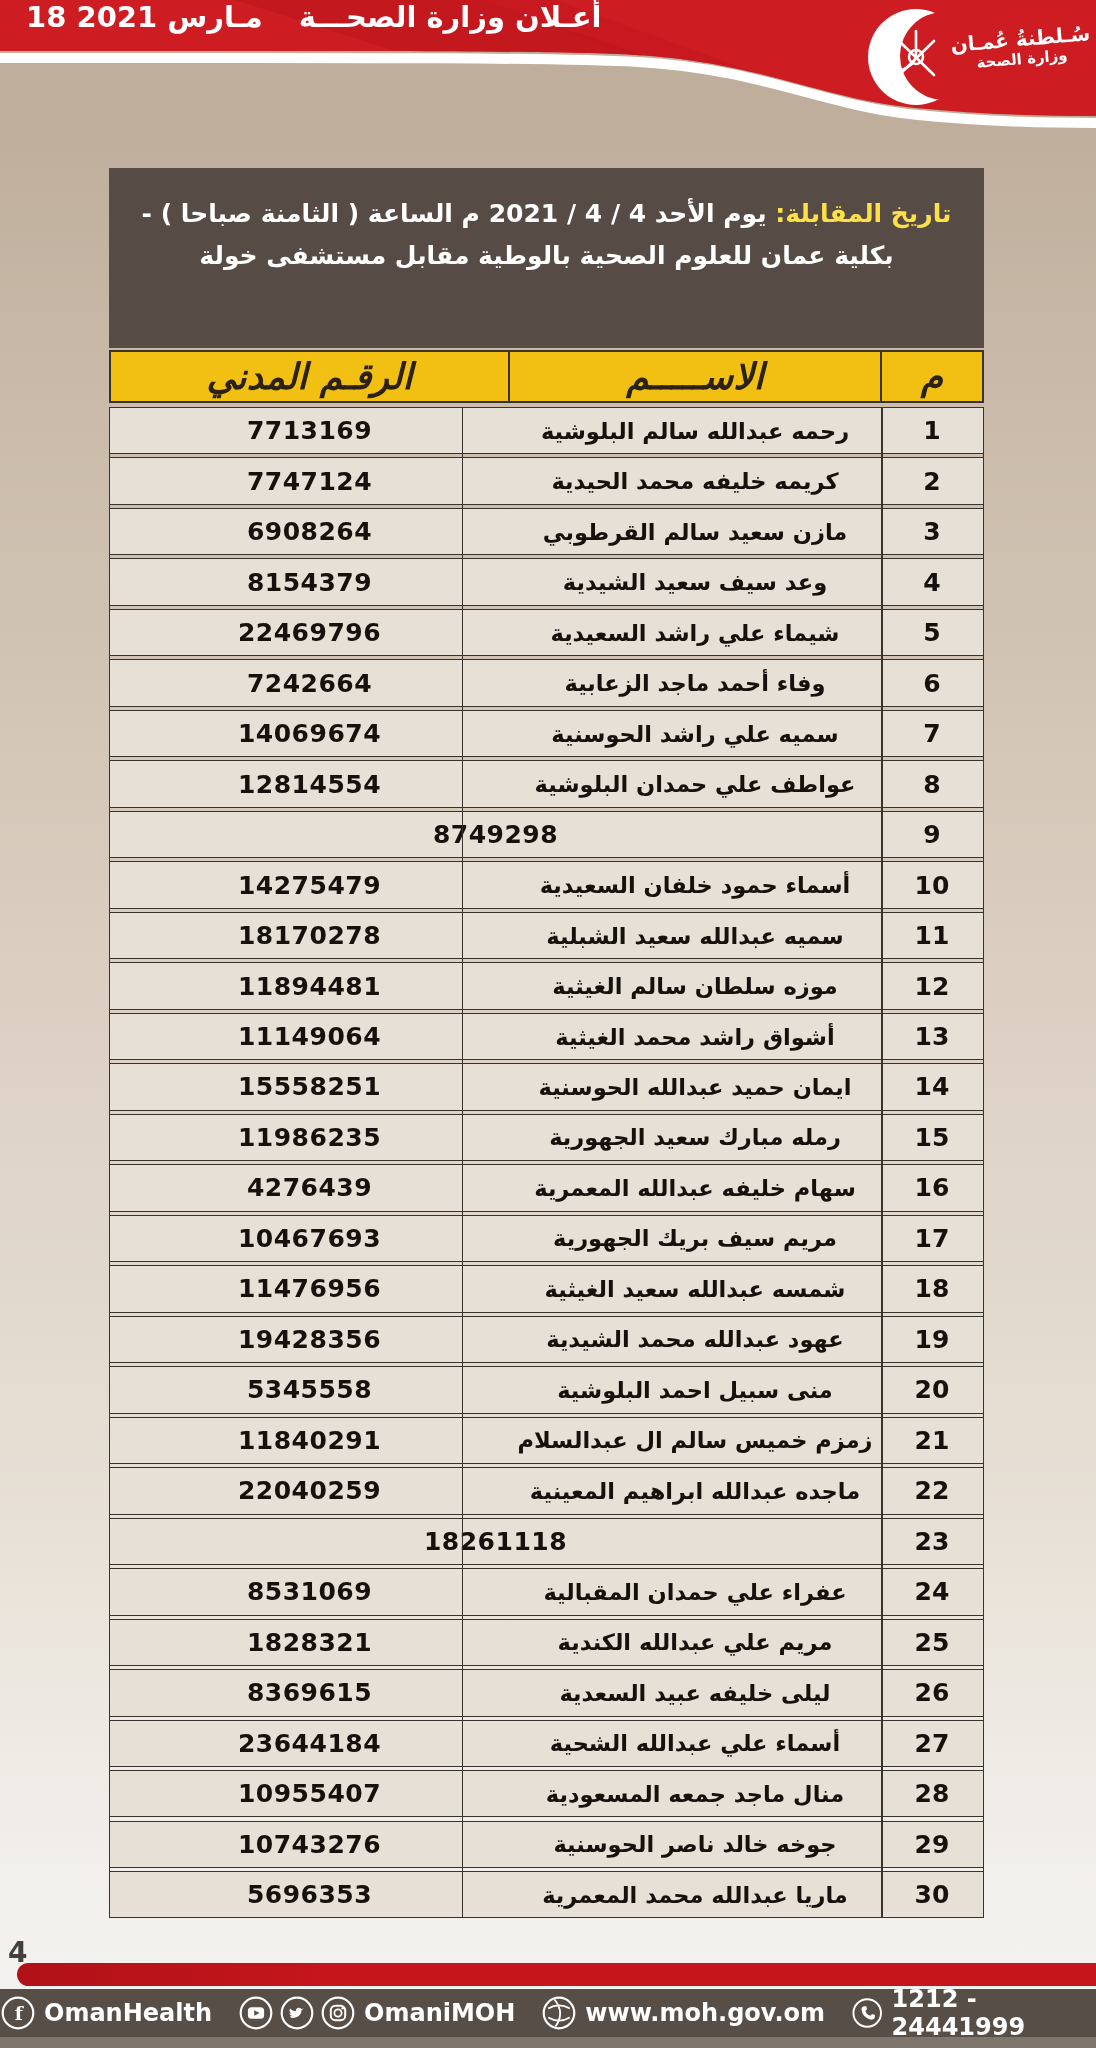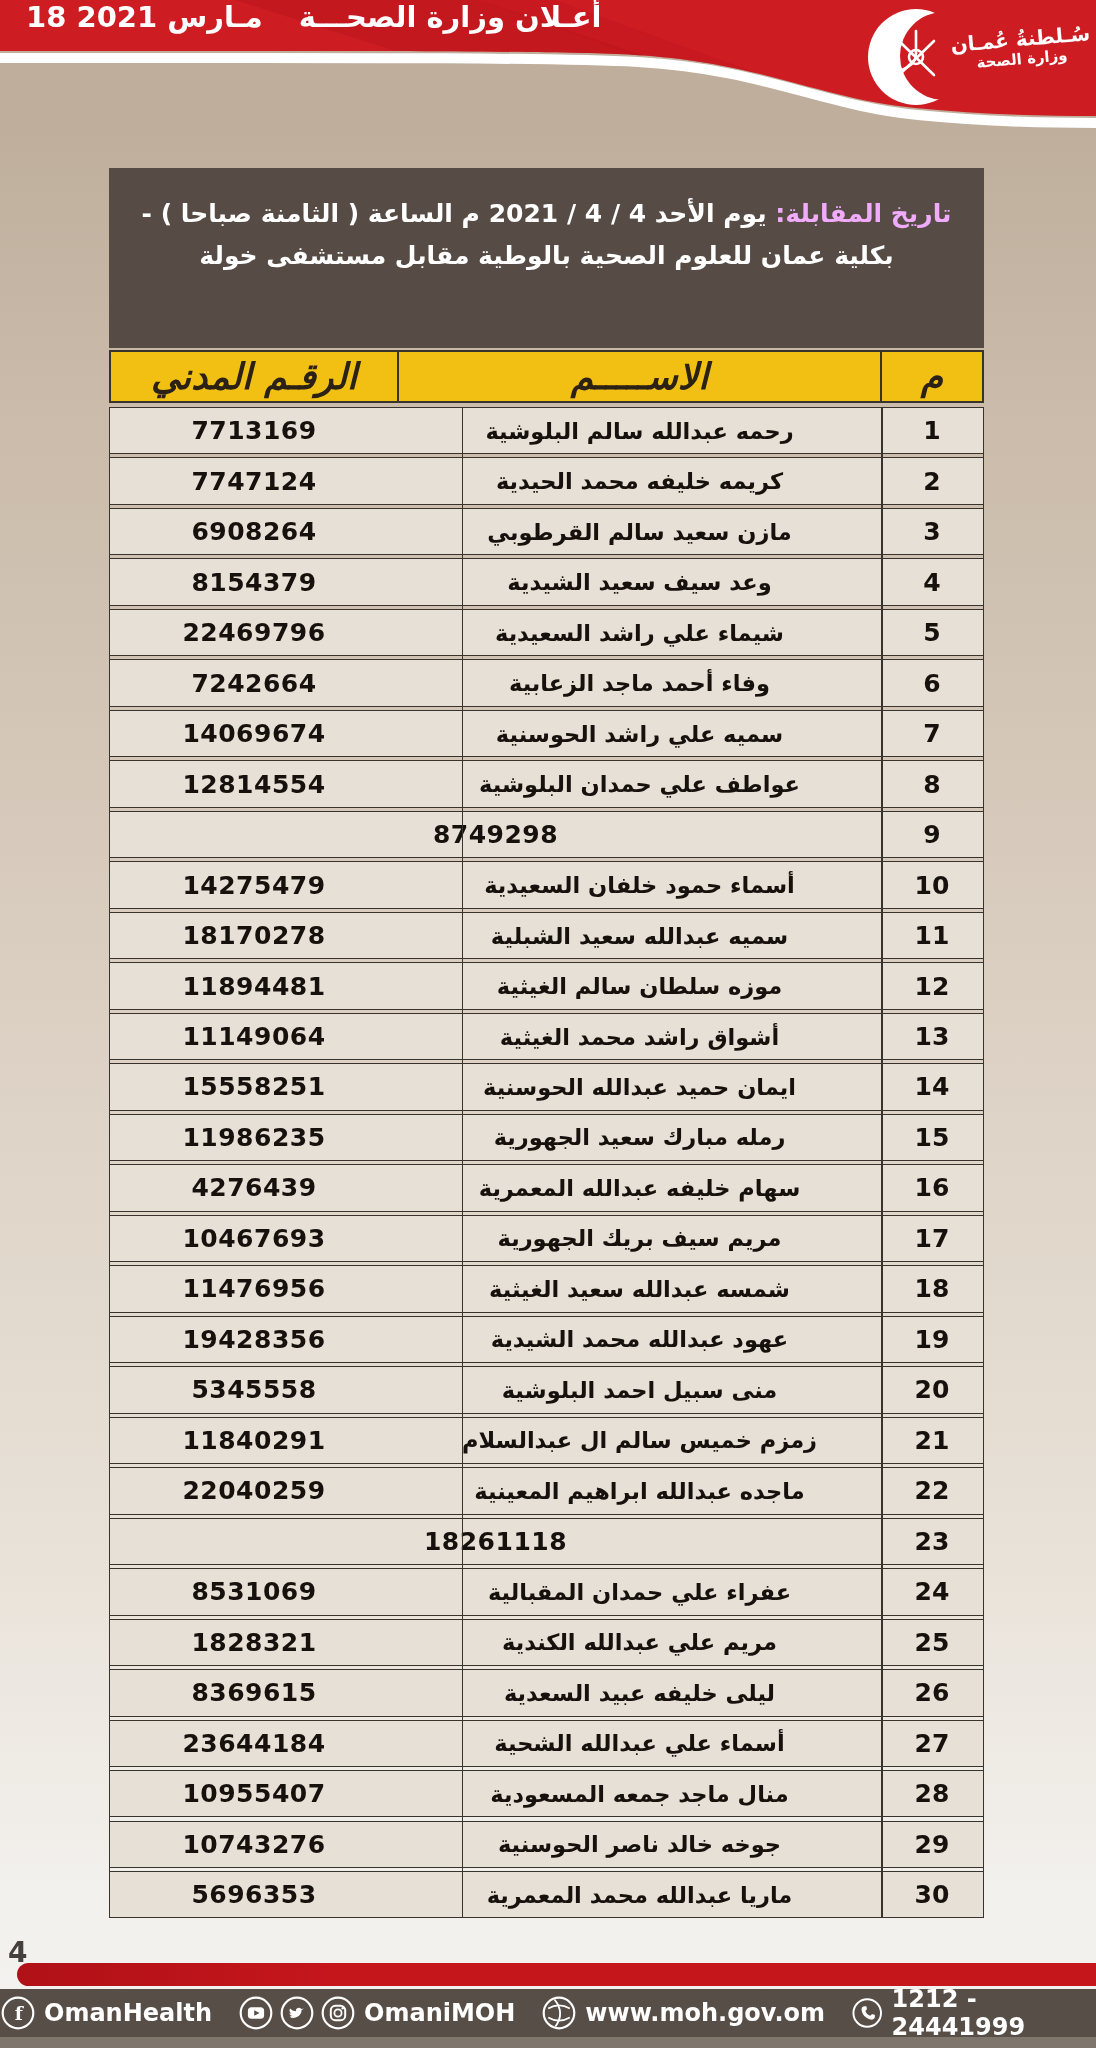--- a/index.html
+++ b/index.html
@@ -11,26 +11,26 @@
   .header-svg{position:absolute;top:0;left:0;}
   .banner-text{position:absolute;top:0;left:26px;display:flex;gap:36px;color:#fff;
     font-weight:bold;font-size:29px;white-space:nowrap;}
   .logo-text{position:absolute;top:28px;left:950px;width:142px;text-align:center;color:#fff;
     transform:rotate(-5deg);line-height:1.15;}
   .logo-text .l1{font-size:20px;font-weight:bold;}
   .logo-text .l2{font-size:15px;font-weight:bold;}
   .info-box{position:absolute;left:109px;top:168px;width:875px;height:180px;background:#564c45;
     direction:rtl;text-align:center;color:#fff;font-weight:bold;box-sizing:border-box;padding-top:25px;}
   .info-line1{font-size:25px;line-height:42px;width:810px;margin:0 auto;}
-  .label-gold{color:#f0abfc;}
+  .label-gold{color:#fde047;}
   .info-line2{font-size:25px;margin-top:14px;}
   .table-wrap{position:absolute;left:109px;top:350px;width:875px;direction:rtl;color:#16110d;}
   .cell{display:flex;align-items:center;justify-content:center;box-sizing:border-box;}
   .cell-serial{width:102px;border-left:2px solid #38342d;}
-  .cell-name{width:483px;border-left:2px solid #38342d;text-align:center;}
+  .cell-name{width:372px;border-left:2px solid #38342d;text-align:center;}
   .cell-civil{flex:1;}
   .thead{display:flex;background:#f1c013;border:2px solid #38342d;box-sizing:border-box;height:53px;
     font-weight:bold;color:#2b2114;margin-bottom:4px;}
   .thead .cell{font-size:36px;font-style:italic;}
   .tbody{position:relative;border-left:1.6px solid #38342d;border-right:1.6px solid #38342d;}
   .trow{display:flex;height:47.4px;background:#e7e0d6;border-top:1.6px solid #38342d;
     border-bottom:1.6px solid #38342d;margin-bottom:3.1px;box-sizing:border-box;font-weight:bold;}
   .trow:last-child{margin-bottom:0;}
   .trow .cell-serial{font-size:25px;border-left:none;}
   .trow .cell-name{font-size:22.5px;border-left:none;}

